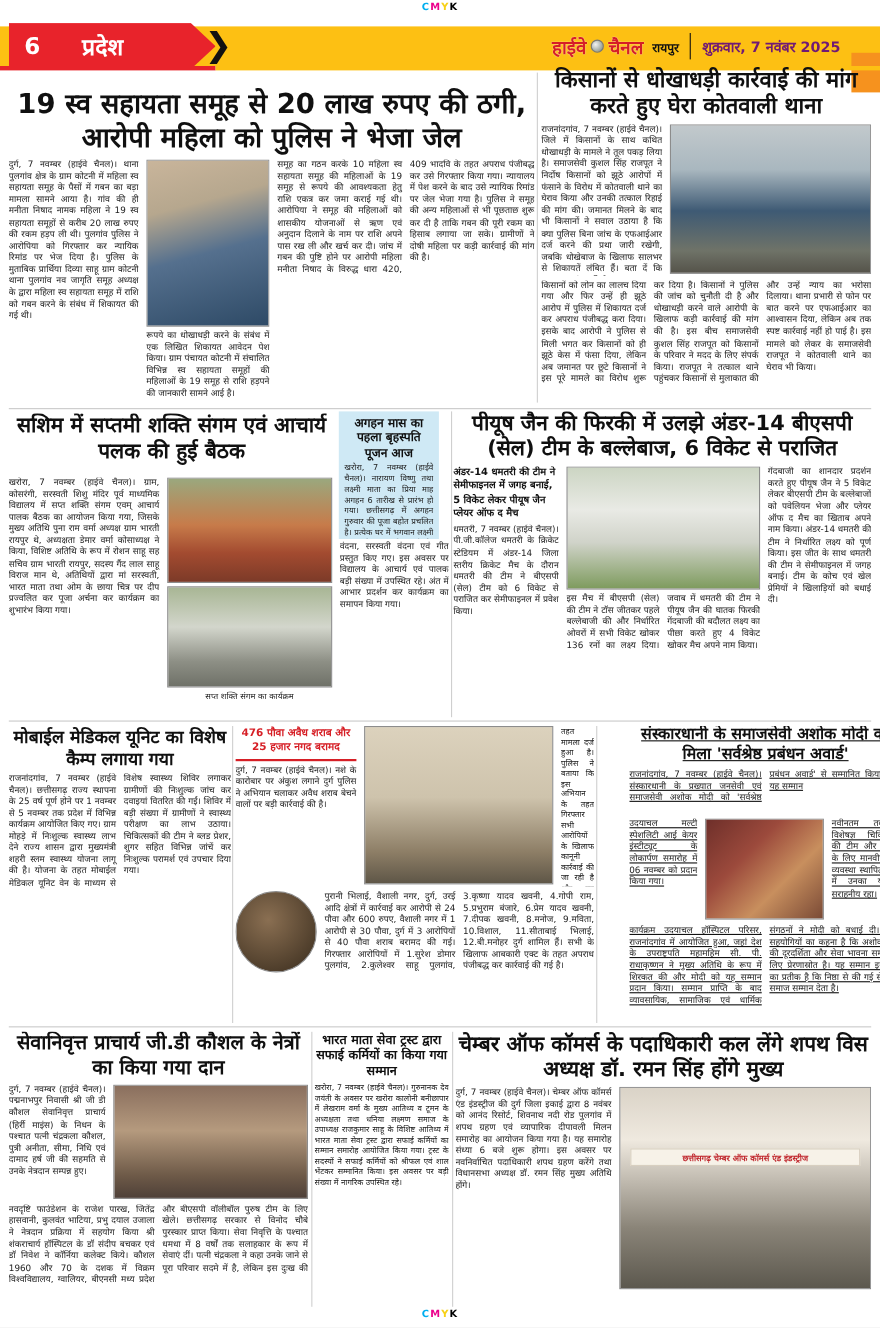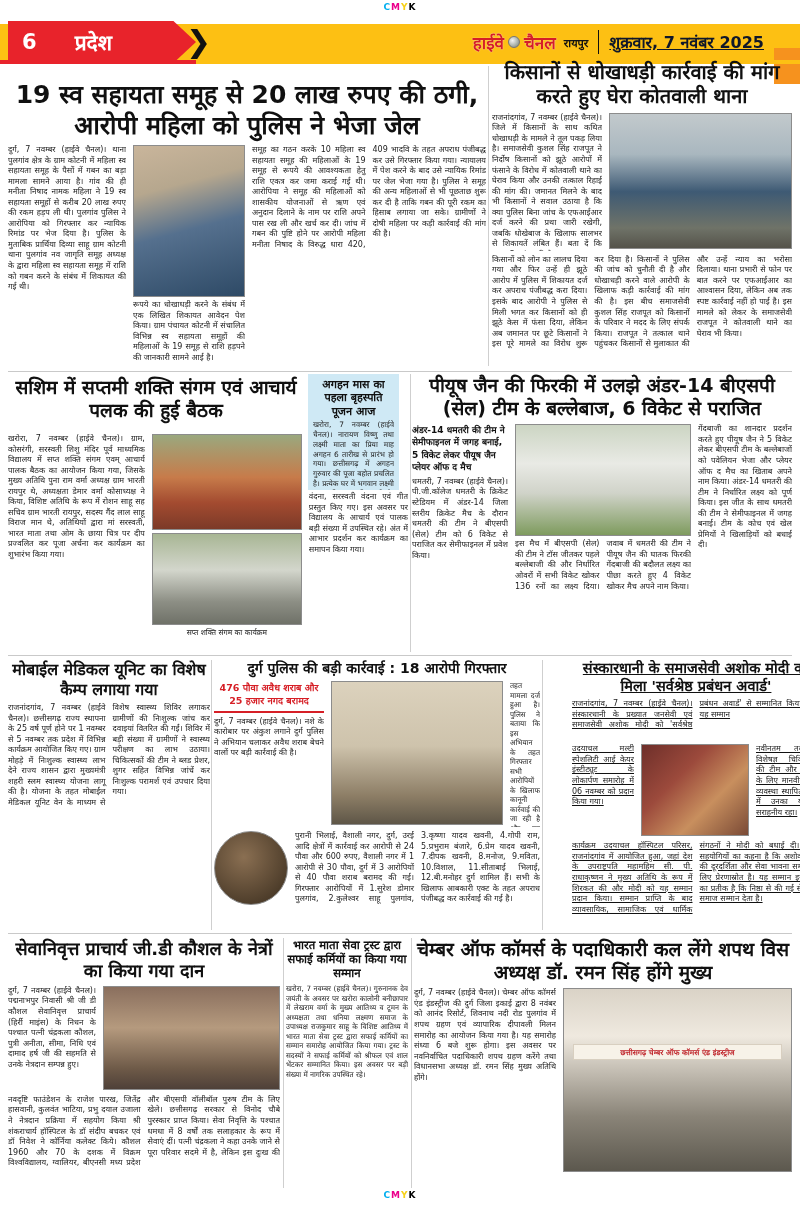--- a/index.html
+++ b/index.html
@@ -19,21 +19,21 @@
           display:flex;align-items:center;color:#fff;}
   .pgnum{font-size:21px;font-weight:bold;margin-left:14px;}
   .section{font-size:21px;font-weight:bold;margin-left:38px;}
   .chev{position:absolute;left:186px;top:-4px;font-size:30px;font-weight:bold;color:#111;line-height:44px;}
   .masthead{position:absolute;right:36px;top:0;height:36px;display:flex;align-items:center;gap:4px;}
   .mh{font-size:17px;font-weight:bold;color:#d61f26;text-shadow:0 0 1px #fff;}
   .logo-dot{display:inline-block;width:12px;height:12px;border-radius:50%;
             background:radial-gradient(circle at 35% 35%,#f2f2f2,#9aa39b 70%,#6a6f66);border:1px solid #777;}
   .edition{font-size:11px;font-weight:bold;color:#111;margin-left:4px;}
   .vdiv{display:inline-block;width:1px;height:24px;background:#111;margin:0 6px;}
-  .hdate{font-size:16px;font-weight:bold;color:#0f172a;text-decoration:underline;}
+  .hdate{font-size:13px;font-weight:bold;color:#701a75;}
   .orange-block{position:absolute;right:0;top:24px;width:26px;height:36px;background:#f6921e;}
   .strip{position:absolute;top:60px;height:4px;}
   .strip-red{left:0;width:196px;background:#e8232b;}
   .strip-yellow{left:196px;width:604px;background:#fdc013;}
 
   
   .hr{position:absolute;height:1px;background:#c9c9c9;}
   .vr{position:absolute;width:1px;background:#cfcfcf;}
 
   
@@ -159,21 +159,20 @@
   <div class="hr" style="left:8px;top:655px;width:784px;"></div>
   <div class="vr" style="left:488px;top:66px;height:300px;"></div>
   <div class="vr" style="left:410px;top:374px;height:278px;"></div>
 
   <section class="art" style="left:8px;top:660px;width:202px;height:270px;">
     <h1 class="hl h16">मोबाईल मेडिकल यूनिट का विशेष कैम्प लगाया गया</h1>
     <div class="bt c2" style="height:222px;">राजनांदगांव, 7 नवम्बर (हाईवे चैनल)। छत्तीसगढ़ राज्य स्थापना के 25 वर्ष पूर्ण होने पर 1 नवम्बर से 5 नवम्बर तक प्रदेश में विभिन्न कार्यक्रम आयोजित किए गए। ग्राम मोहड़े में निःशुल्क स्वास्थ्य लाभ देने राज्य शासन द्वारा मुख्यमंत्री शहरी स्लम स्वास्थ्य योजना लागू की है। योजना के तहत मोबाईल मेडिकल यूनिट वेन के माध्यम से विशेष स्वास्थ्य शिविर लगाकर ग्रामीणों की निःशुल्क जांच कर दवाइयां वितरित की गईं। शिविर में बड़ी संख्या में ग्रामीणों ने स्वास्थ्य परीक्षण का लाभ उठाया। चिकित्सकों की टीम ने ब्लड प्रेशर, शुगर सहित विभिन्न जांचें कर निःशुल्क परामर्श एवं उपचार दिया गया।</div>
   </section>
 
   <section class="art" style="left:214px;top:660px;width:326px;height:270px;">
-    <h1 class="hl h14n">दुर्ग पुलिस की बड़ी कार्रवाई : 18 आरोपी गिरफ्तार</h1>
     <div class="row" style="height:146px;">
       <div style="width:110px;flex:none;">
         <div class="red-sub">476 पौवा अवैध शराब और 25 हजार नगद बरामद</div>
         <div class="bt" style="height:96px;">दुर्ग, 7 नवम्बर (हाईवे चैनल)। नशे के कारोबार पर अंकुश लगाने दुर्ग पुलिस ने अभियान चलाकर अवैध शराब बेचने वालों पर बड़ी कार्रवाई की है।</div>
       </div>
       <div class="ph ph-police" style="width:172px;height:144px;"></div>
       <div class="bt bt7" style="flex:1;">तहत मामला दर्ज हुआ है। पुलिस ने बताया कि इस अभियान के तहत गिरफ्तार सभी आरोपियों के खिलाफ कानूनी कार्रवाई की जा रही है और यह अभियान आगे भी जारी रहेगा।</div>
     </div>
     <div class="row" style="height:96px;margin-top:4px;">
       <div class="ph ph-circle" style="width:74px;height:74px;"></div>

